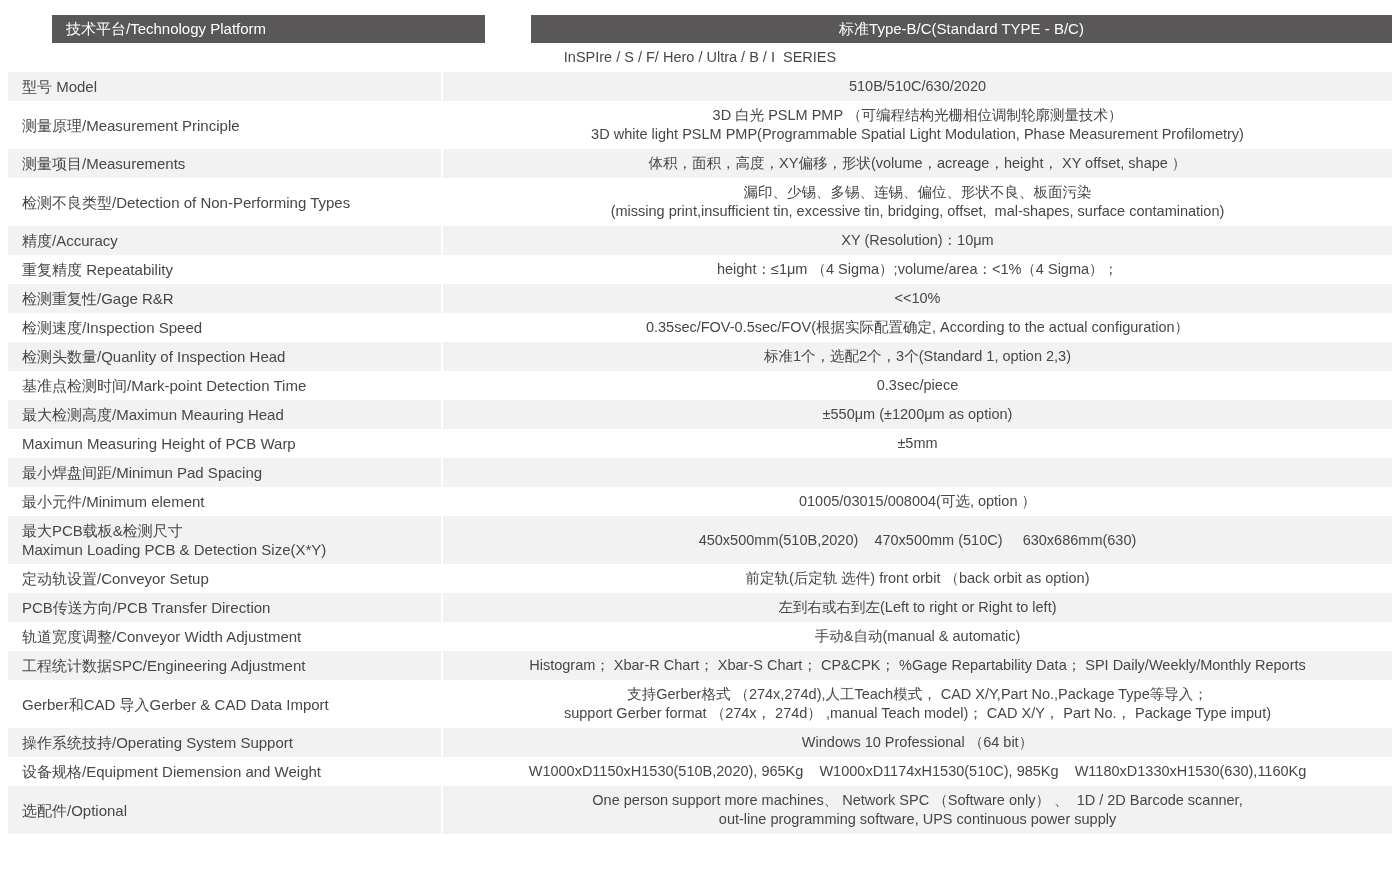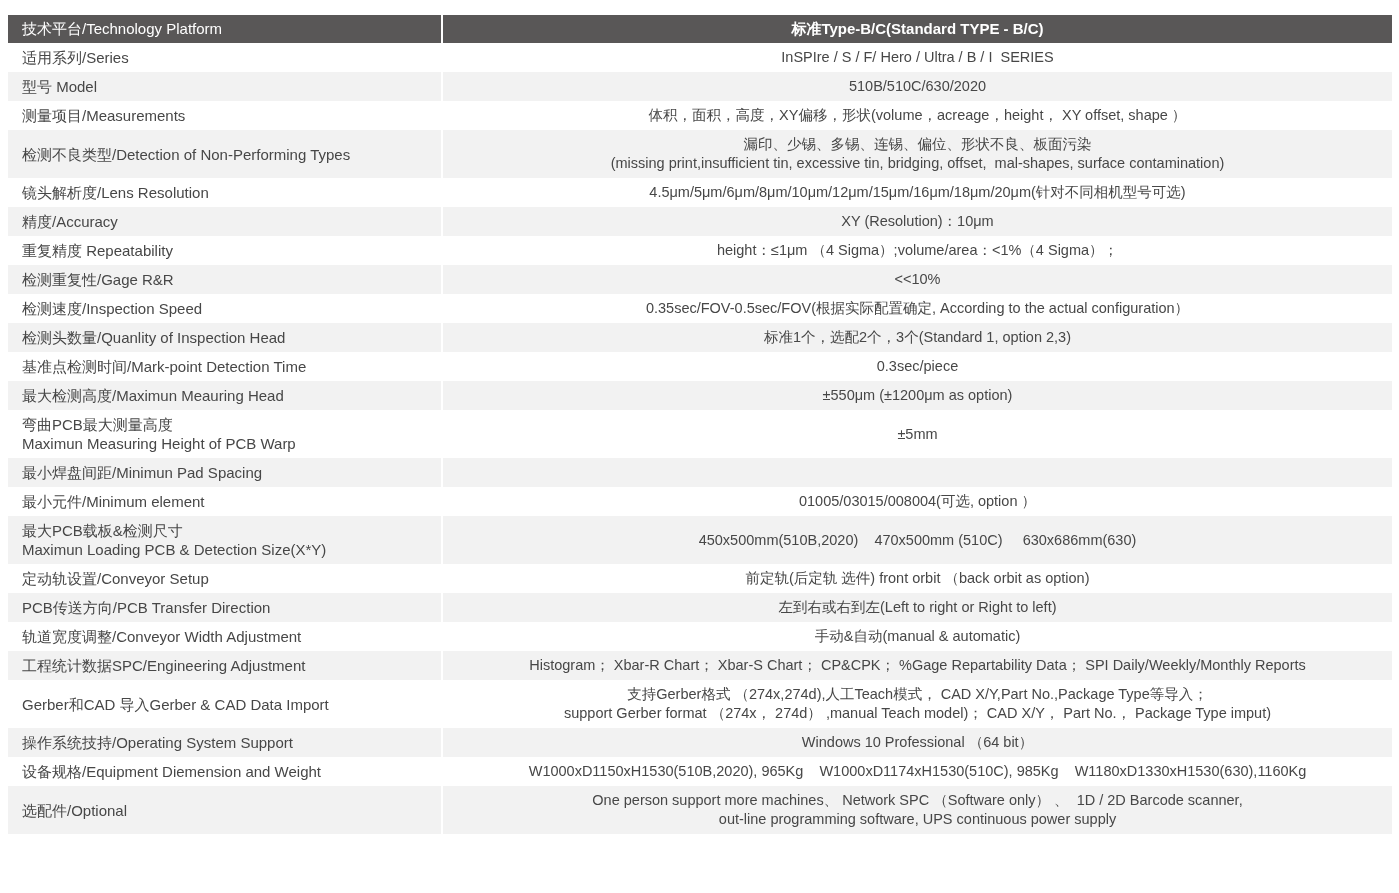--- a/index.html
+++ b/index.html
@@ -16,27 +16,27 @@
   }
   .spec-table{
     position:absolute;left:8px;top:15px;width:1384px;
   }
   .header-row{
     display:flex;background:transparent;
   }
   .header-cell{
     background:var(--header-bg);color:var(--header-text);
     box-sizing:border-box;font-size:15px;line-height:28px;height:28px;
-    overflow:hidden;white-space:nowrap;
+    overflow:hidden;white-space:nowrap;margin-left:44px;
   }
   .header-cell.left{
     width:435px;padding-left:14px;border-right:2px solid #ffffff;
   }
   .header-cell.right{
-    flex:1;text-align:center;font-weight:bold;
+    flex:1;text-align:center;
   }
   .rows .row{display:flex;}
   .rows .row:nth-child(even){background:var(--stripe-bg);}
   .cell{
     box-sizing:border-box;padding:5px 12px;line-height:19px;
     display:flex;flex-direction:column;justify-content:center;
   }
   .cell.label{
     width:435px;padding-left:14px;font-size:15px;
     border-right:2px solid #ffffff;
@@ -48,54 +48,51 @@
 </head>
 <body>
 
 <div class="spec-table">
   <div class="header-row">
     <div class="header-cell left">技术平台/Technology Platform</div>
     <div class="header-cell right">标准Type-B/C(Standard TYPE - B/C)</div>
   </div>
   <div class="rows">
   <div class="row">
-    <div class="cell label">
-          <div>适用系列/Series</div>
-        </div>
     <div class="cell value"><div>InSPIre / S / F/ Hero / Ultra / B / I  SERIES</div></div>
   </div>
 
   <div class="row">
     <div class="cell label">
           <div>型号 Model</div>
         </div>
     <div class="cell value"><div>510B/510C/630/2020</div></div>
   </div>
 
+  <div class="row">
+    <div class="cell label">
+          <div>测量原理/Measurement Principle</div>
+        </div>
+    <div class="cell value"><div>3D 白光 PSLM PMP （可编程结构光栅相位调制轮廓测量技术）</div><div>3D white light PSLM PMP(Programmable Spatial Light Modulation, Phase Measurement Profilometry)</div></div>
+  </div>
 
   <div class="row">
     <div class="cell label">
           <div>测量项目/Measurements</div>
         </div>
     <div class="cell value"><div>体积，面积，高度，XY偏移，形状(volume，acreage，height， XY offset, shape ）</div></div>
   </div>
 
   <div class="row">
     <div class="cell label">
           <div>检测不良类型/Detection of Non-Performing Types</div>
         </div>
     <div class="cell value"><div>漏印、少锡、多锡、连锡、偏位、形状不良、板面污染</div><div>(missing print,insufficient tin, excessive tin, bridging, offset,  mal-shapes, surface contamination)</div></div>
   </div>
 
-  <div class="row">
-    <div class="cell label">
-          <div>镜头解析度/Lens Resolution</div>
-        </div>
-    <div class="cell value"><div>4.5μm/5μm/6μm/8μm/10μm/12μm/15μm/16μm/18μm/20μm(针对不同相机型号可选)</div></div>
-  </div>
 
   <div class="row">
     <div class="cell label">
           <div>精度/Accuracy</div>
         </div>
     <div class="cell value"><div>XY (Resolution)：10μm</div></div>
   </div>
 
   <div class="row">
     <div class="cell label">
@@ -134,21 +131,20 @@
 
   <div class="row">
     <div class="cell label">
           <div>最大检测高度/Maximun Meauring Head</div>
         </div>
     <div class="cell value"><div>±550μm (±1200μm as option)</div></div>
   </div>
 
   <div class="row">
     <div class="cell label">
-          <div>弯曲PCB最大测量高度</div>
           <div>Maximun Measuring Height of PCB Warp</div>
         </div>
     <div class="cell value"><div>±5mm</div></div>
   </div>
 
   <div class="row">
     <div class="cell label">
           <div>最小焊盘间距/Minimun Pad Spacing</div>
         </div>
   </div>

